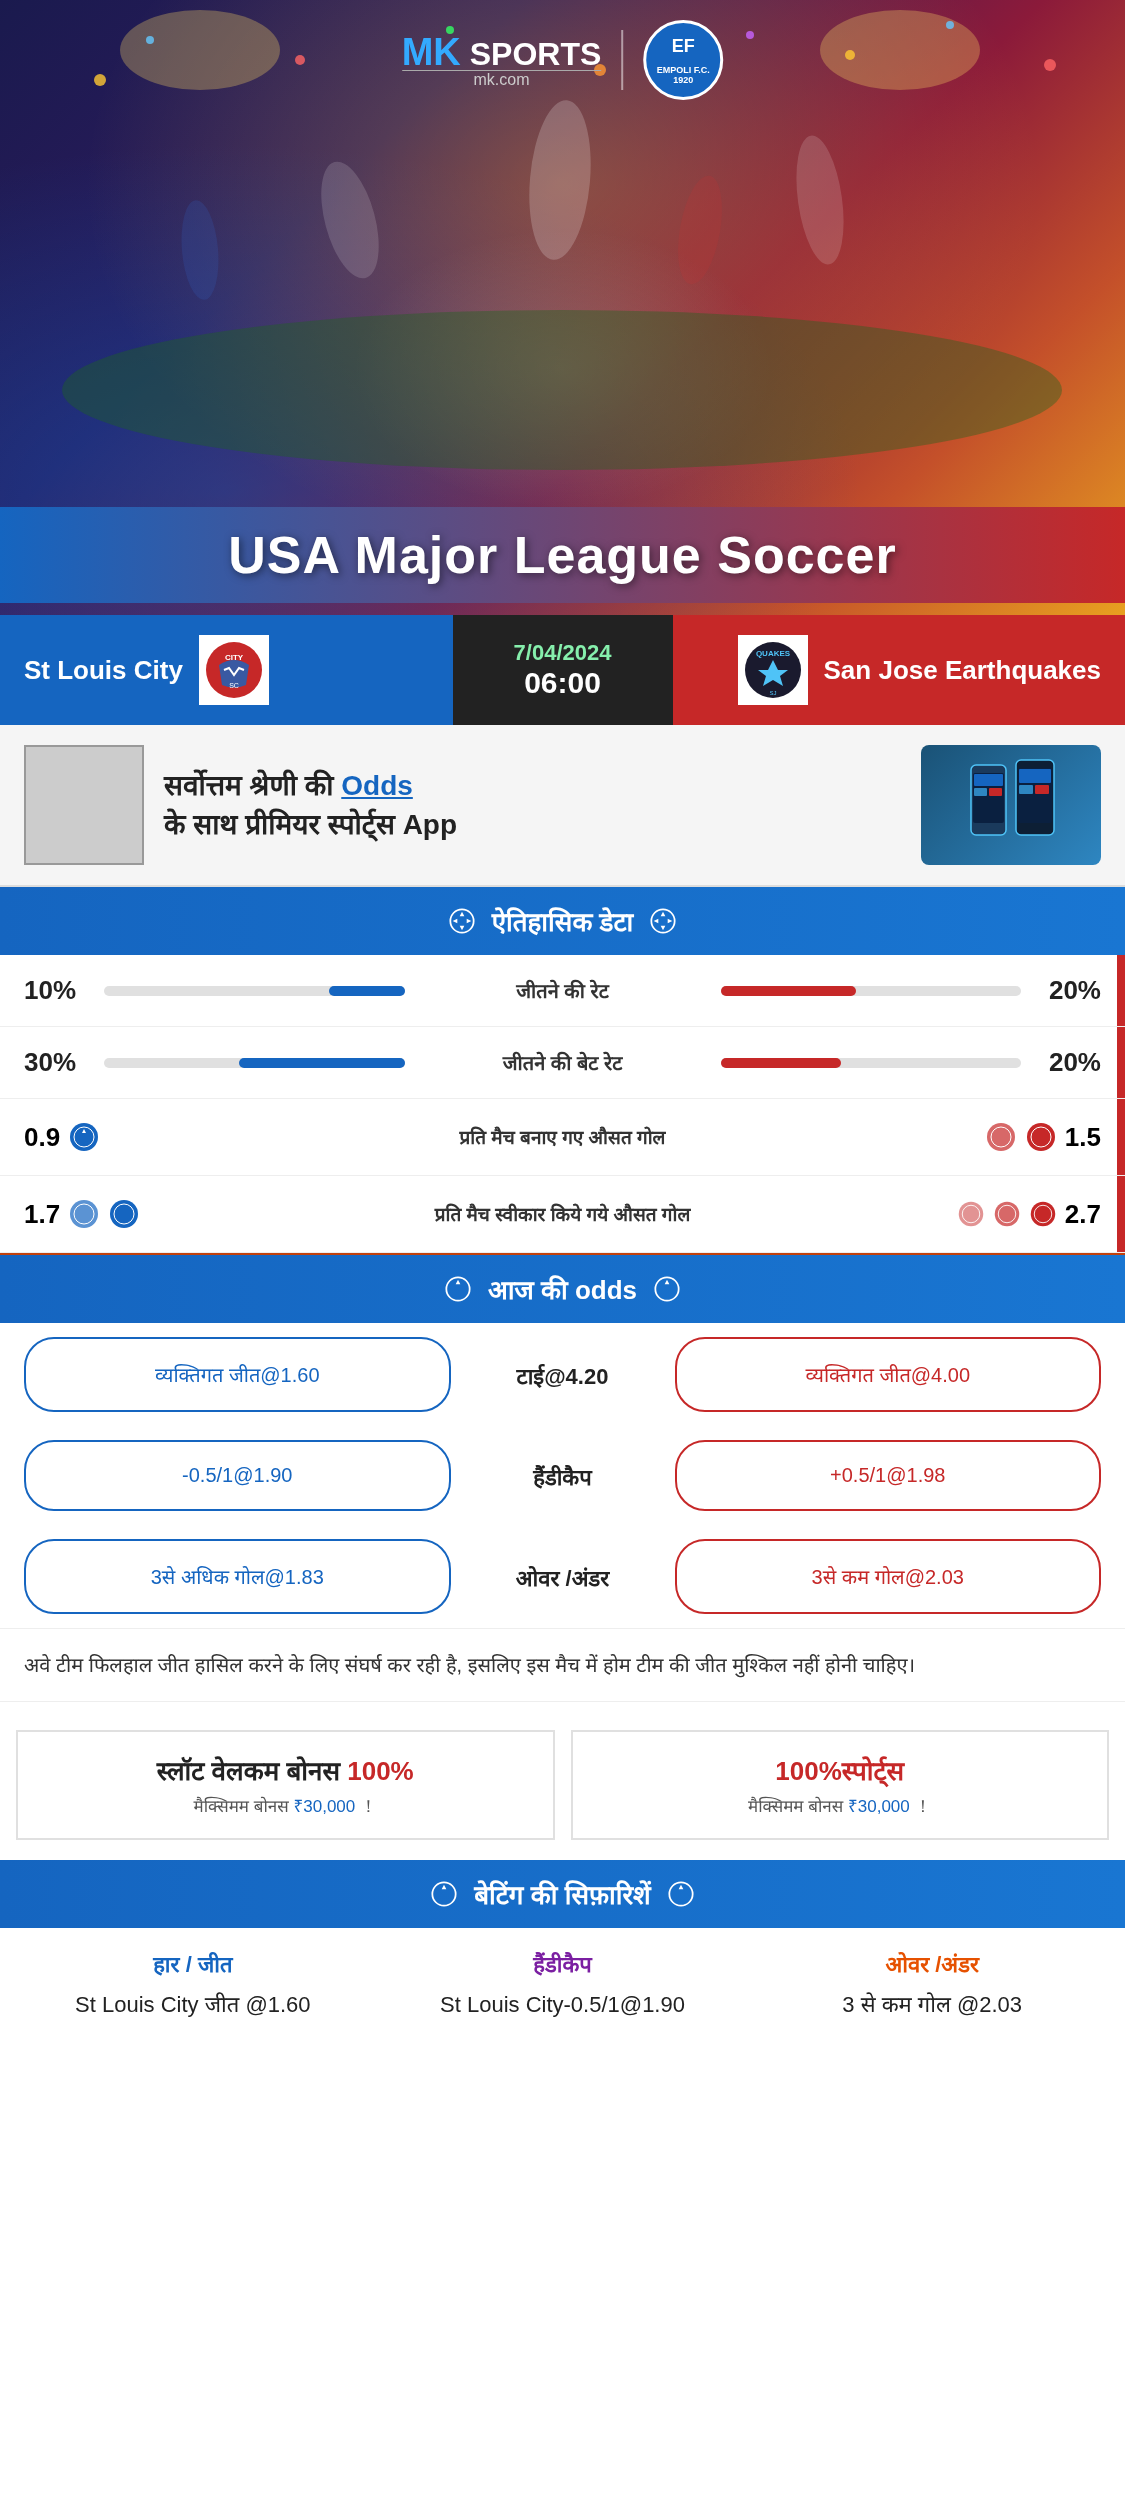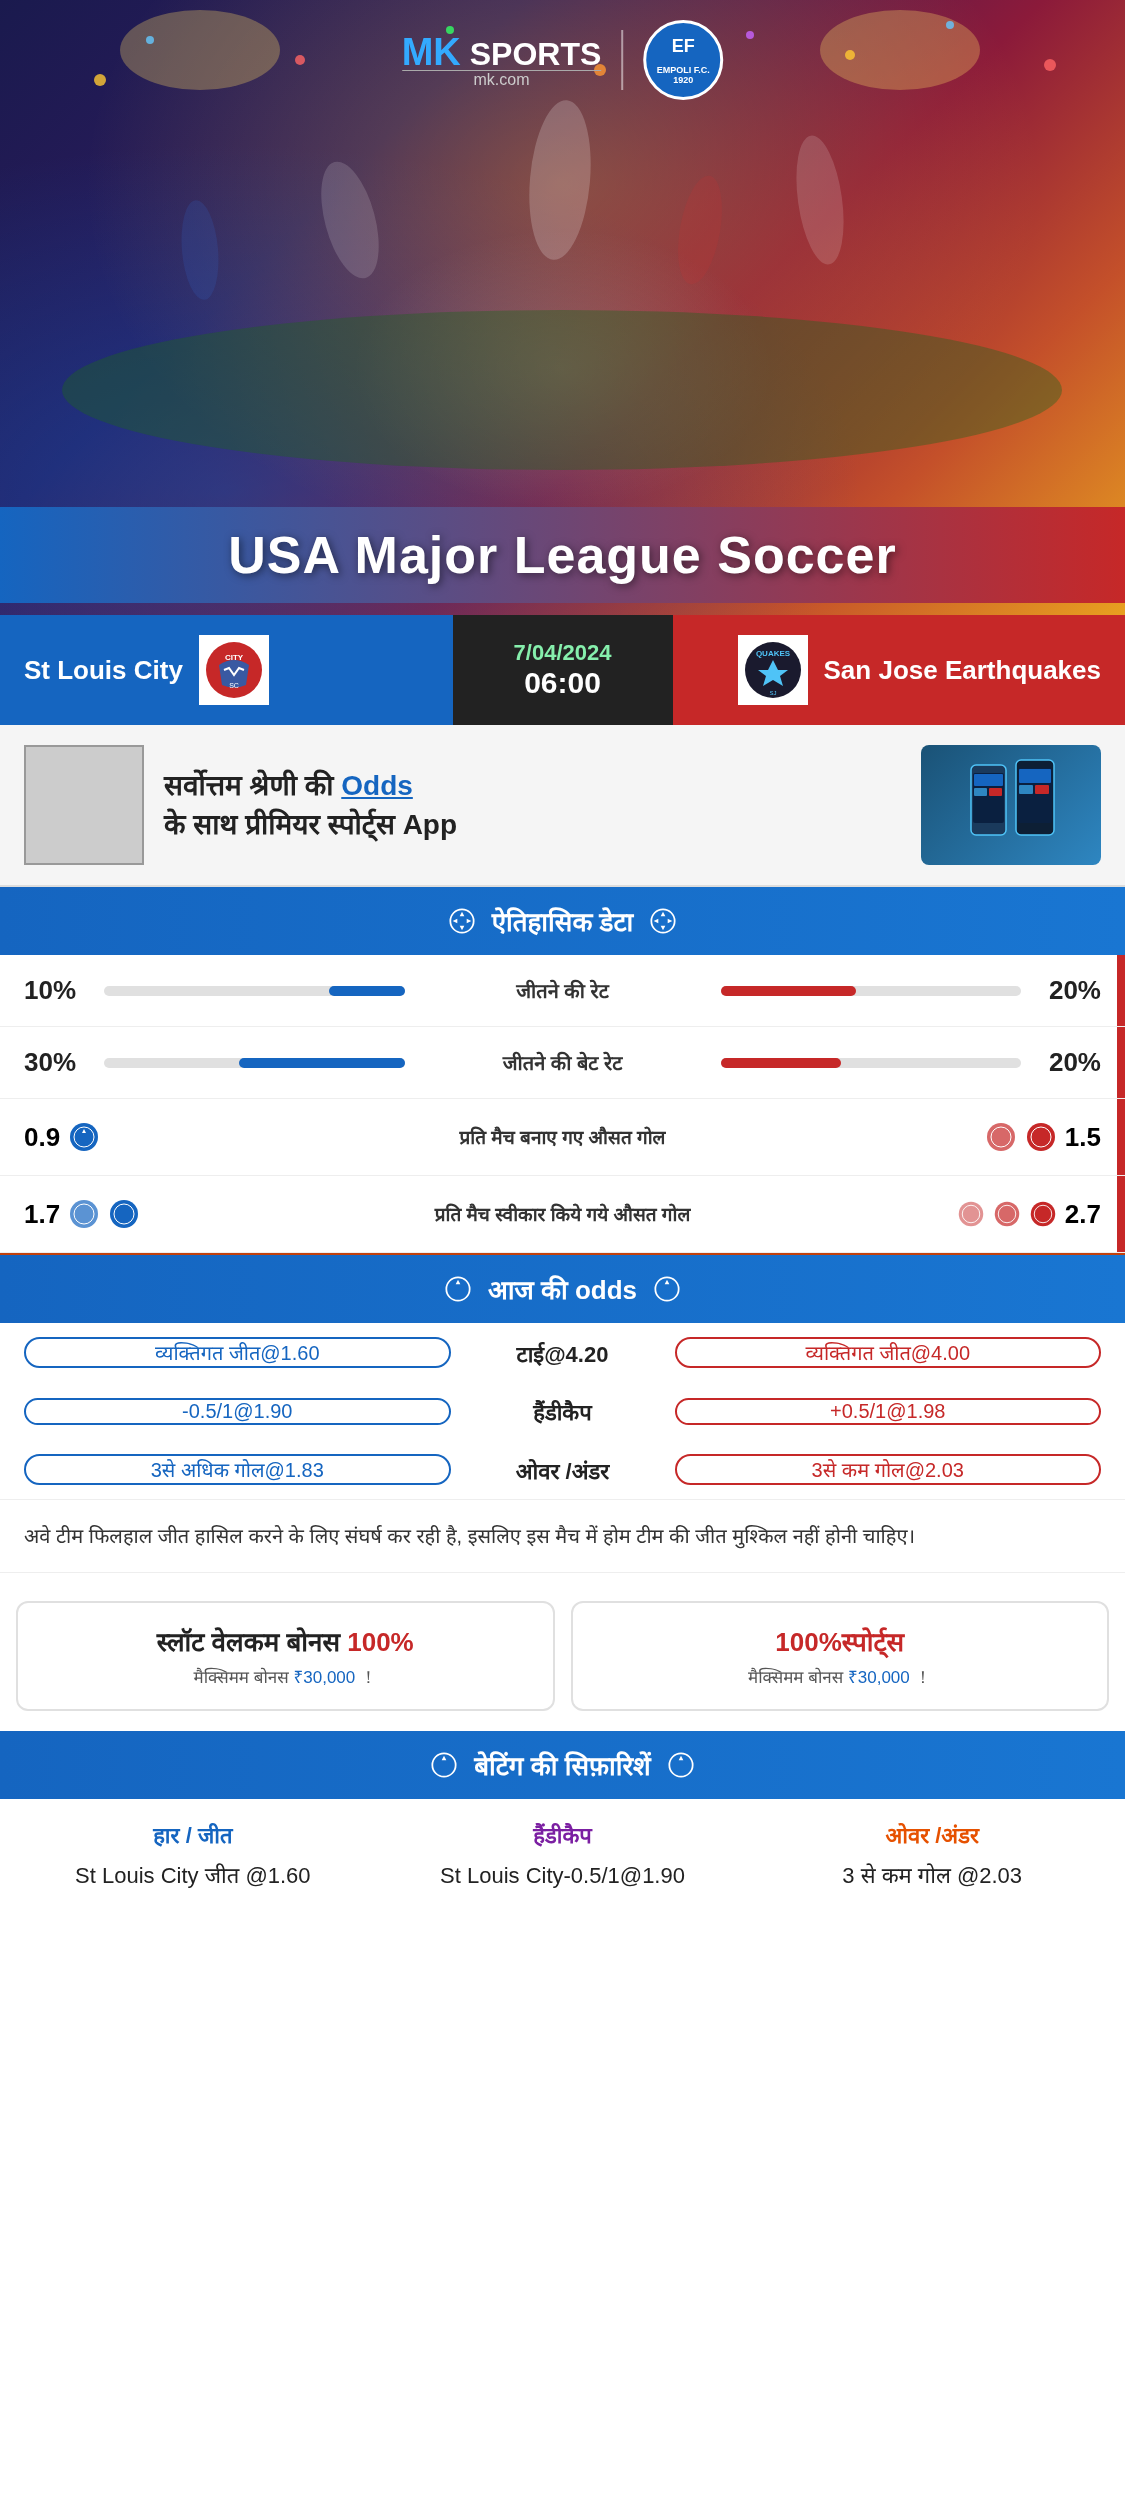--- a/index.html
+++ b/index.html
@@ -308,21 +308,21 @@
     .odds-row {
       display: flex;
       align-items: center;
       padding: 14px 24px;
       gap: 12px;
     }
     .odds-btn {
       flex: 1;
       border: 2px solid #1565c0;
       border-radius: 30px;
-      padding: 0 8px;
+      padding: 22px 8px;
       text-align: center;
       font-size: 20px;
       color: #1565c0;
       background: #fff;
     }
     .odds-btn.red {
       border-color: #c62828;
       color: #c62828;
     }
     .odds-center-label {
@@ -346,21 +346,21 @@
     
     .bonus-section {
       display: flex;
       padding: 20px 16px;
       gap: 16px;
       background: #fff;
     }
     .bonus-card {
       flex: 1;
       border: 2px solid #e0e0e0;
-      border-radius: 12px;
+      border-radius: 0;
       padding: 20px 16px;
       text-align: center;
     }
     .bonus-title {
       font-size: 26px;
       font-weight: 700;
       color: #222;
     }
     .bonus-title .pct { color: #c62828; }
     .bonus-subtitle {

